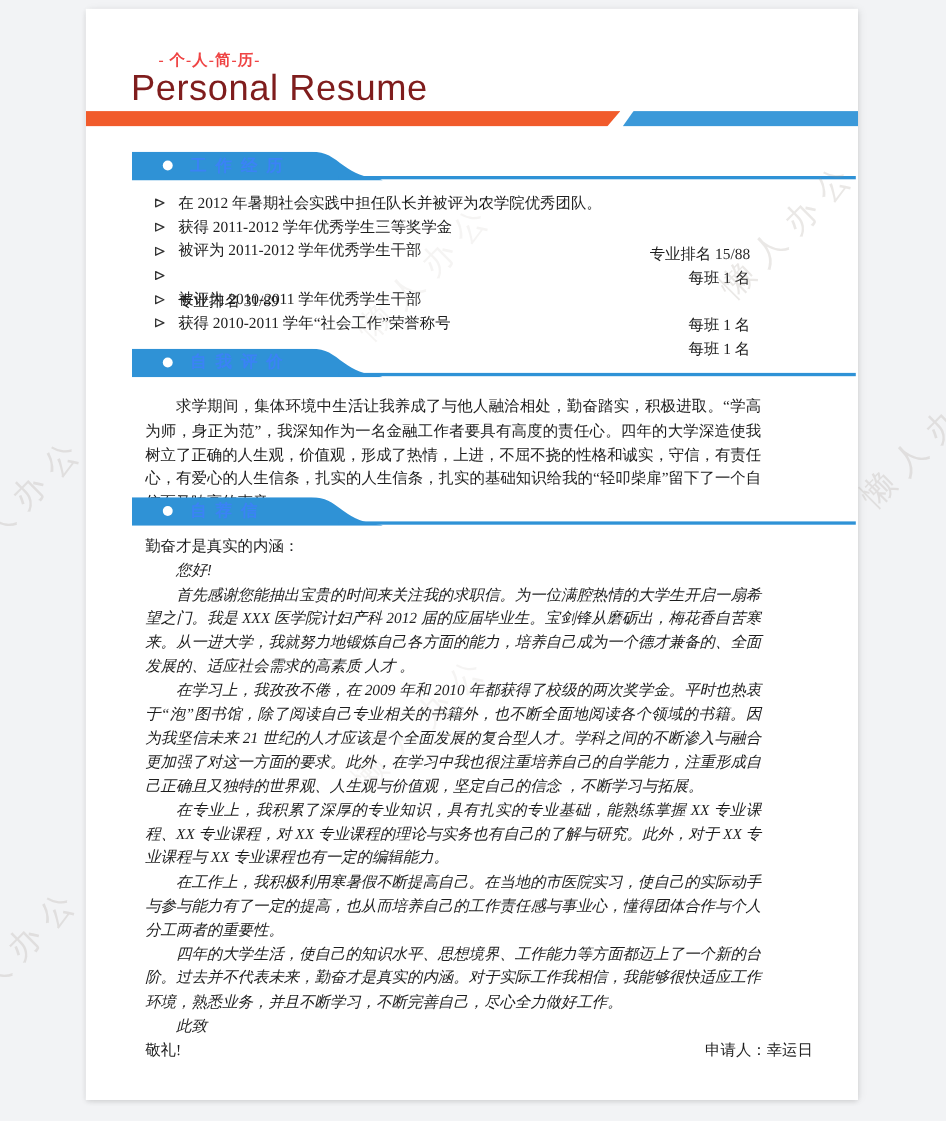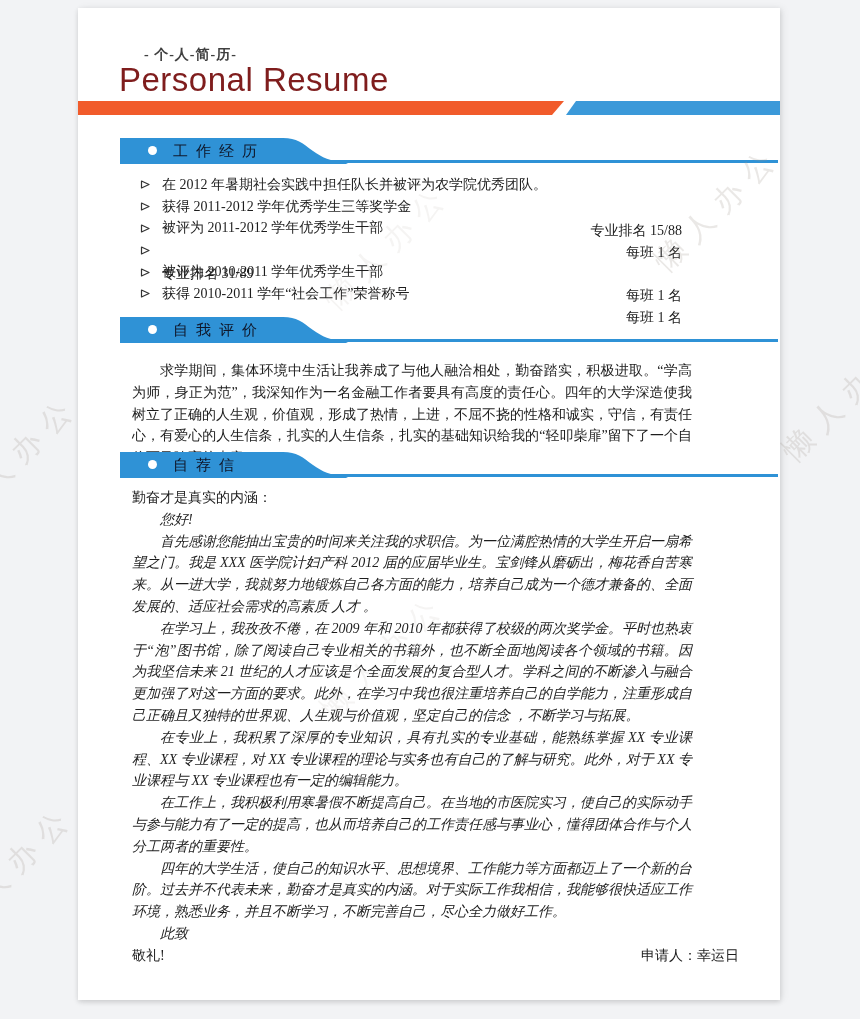--- a/index.html
+++ b/index.html
@@ -11,21 +11,21 @@
   }
   .page{
     position:absolute;left:78px;top:8px;width:702px;height:992px;
     background:#ffffff;
     box-shadow:0 2px 5px rgba(0,0,0,.14), 3px 0 8px rgba(0,0,0,.06);
   }
   
   .tagline{
     position:absolute;left:66px;top:38px;
     font-size:14px;font-weight:bold;letter-spacing:1px;
-    color:#404040;
+    color:#ef4444;
   }
   .doc-title{
     position:absolute;left:41px;top:53px;
     font-family:"Liberation Sans","DejaVu Sans",sans-serif;
     font-size:33px;line-height:38px;color:#7f1d1d;letter-spacing:.5px;
   }
   .banner{position:absolute;left:0;top:93px;width:702px;height:14px;}
   .banner .orange{
     position:absolute;left:0;top:0;width:486px;height:14px;background:#f15b2b;
     clip-path:polygon(0 0,100% 0,calc(100% - 12px) 100%,0 100%);
@@ -39,21 +39,21 @@
   .section-header svg.ribbon{position:absolute;left:0;top:0;}
   .section-header .rule{
     position:absolute;left:188px;right:0;bottom:1px;height:3.5px;background:#2f92d6;
   }
   .section-header .dot{
     position:absolute;left:28px;top:8px;width:9px;height:9px;border-radius:50%;background:#fff;
   }
   .section-header .stitle{
     position:absolute;left:53px;top:0;line-height:25px;
     font-family:"Liberation Sans","DejaVu Sans",sans-serif;
-    font-size:15px;font-weight:normal;color:#0f172a;letter-spacing:8px;
+    font-size:15px;font-weight:bold;color:#3b82f6;letter-spacing:8px;
   }
   #sec-work{top:130px;}
   #sec-eval{top:309px;}
   #sec-letter{top:444px;}
   
   .work-list{position:absolute;left:62px;right:98px;top:166px;}
   .work-row{display:flex;align-items:center;height:21.8px;font-size:14px;}
   .work-row .abullet{flex:0 0 auto;margin-right:11px;display:block;}
   .work-row .wtext{flex:1 1 auto;white-space:nowrap;}
   .work-row .wvalue{flex:0 0 auto;text-align:left;white-space:nowrap;margin-top:48px;}

